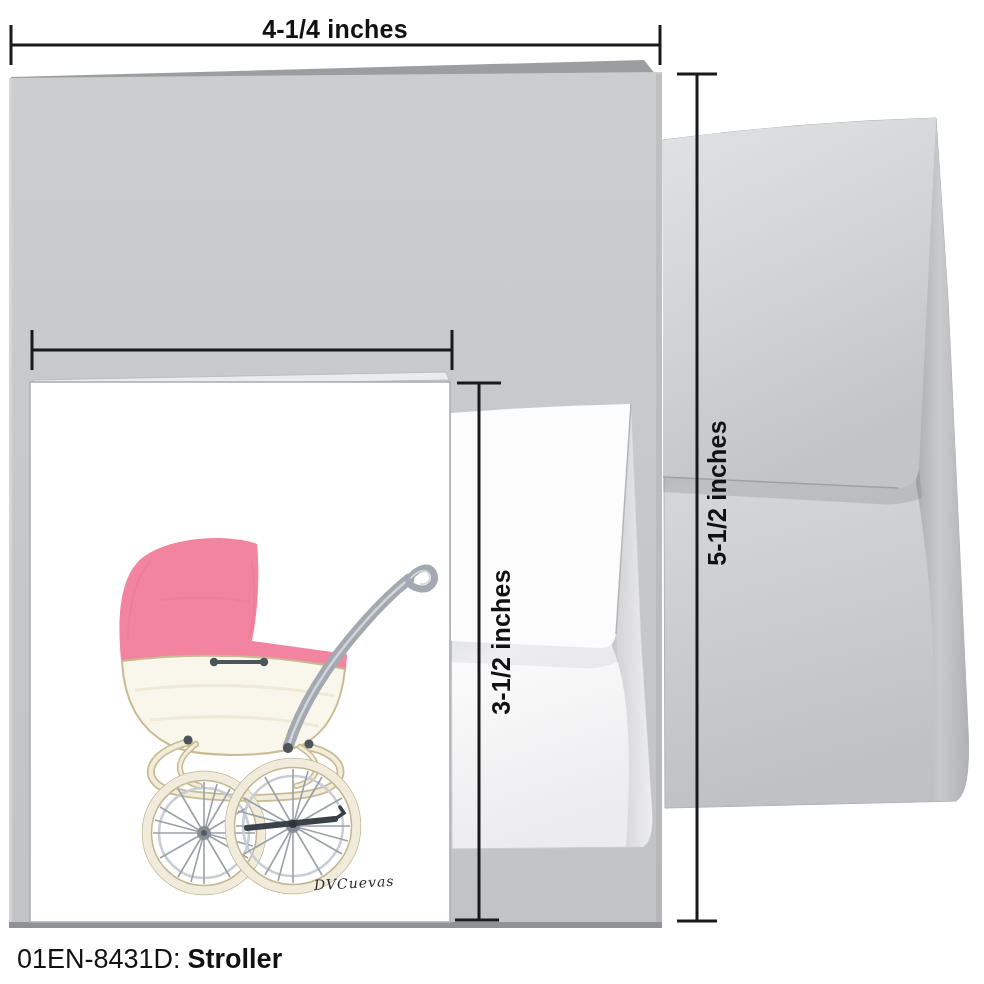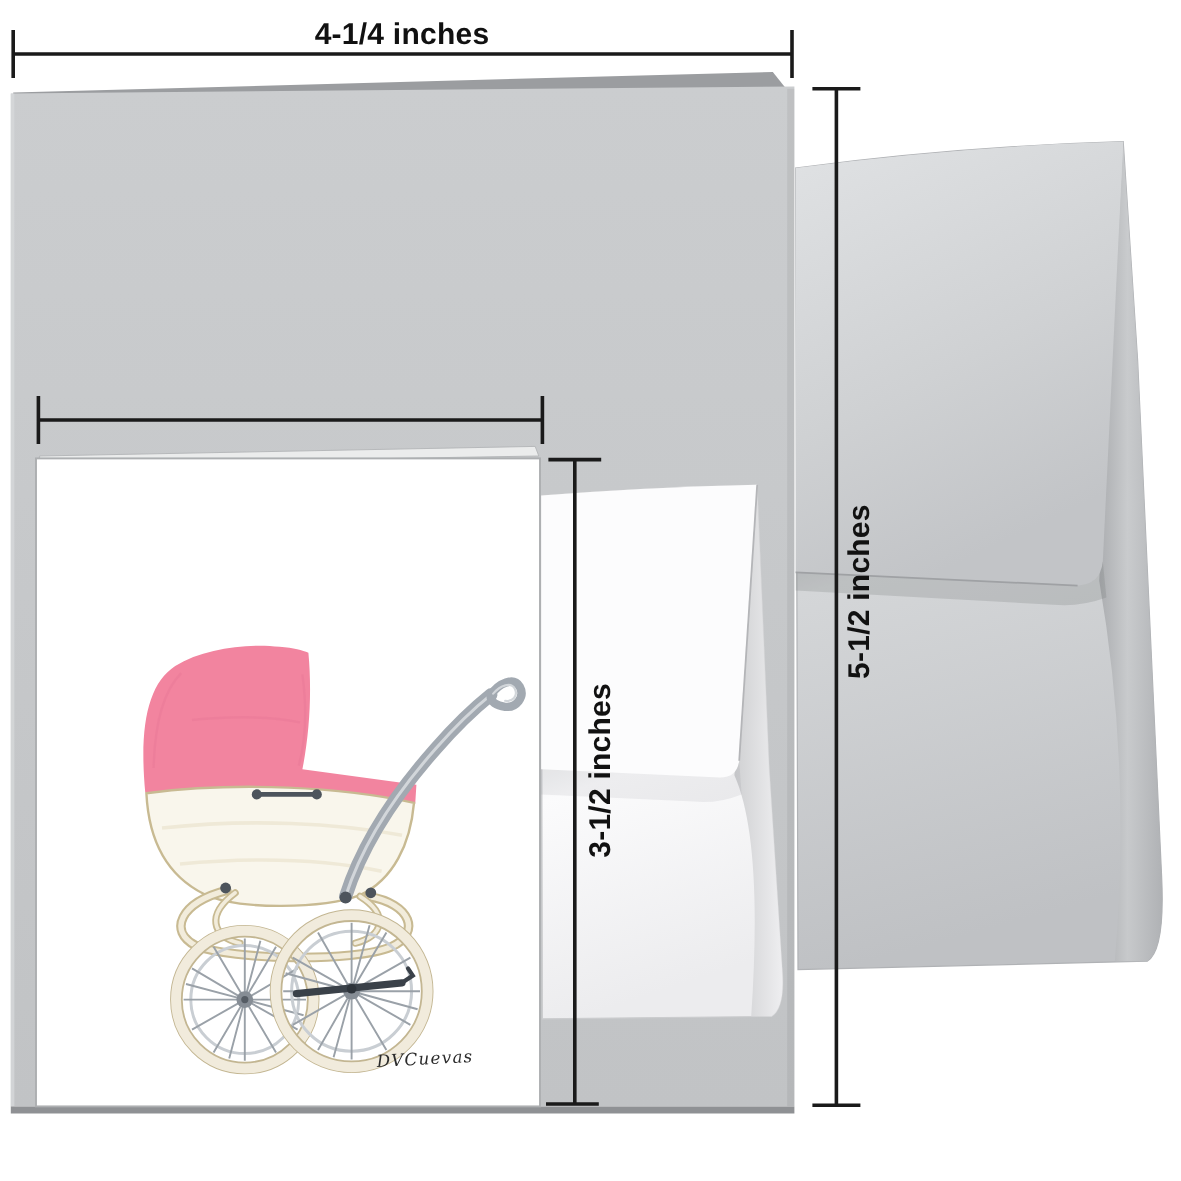--- a/index.html
+++ b/index.html
@@ -166,14 +166,17 @@
       <path class="dimline" d="M479,383 V920 M457,383 H501 M455,920 H499"></path>
     </g>
   </svg>
 
   <div class="dim-label h" style="left:335px; top:15px;">4-1/4 inches</div>
   <div class="dim-label v" style="left:717px; top:493px;">5-1/2 inches</div>
   <div class="dim-label v" style="left:501px; top:642px;">3-1/2 inches</div>
 
   <div class="signature">DVCuevas</div>
 
+  <div class="caption">
+    <span class="code">01EN-8431D:</span><span class="title">Stroller</span>
+  </div>
 
 </div>
 
 </body></html>

